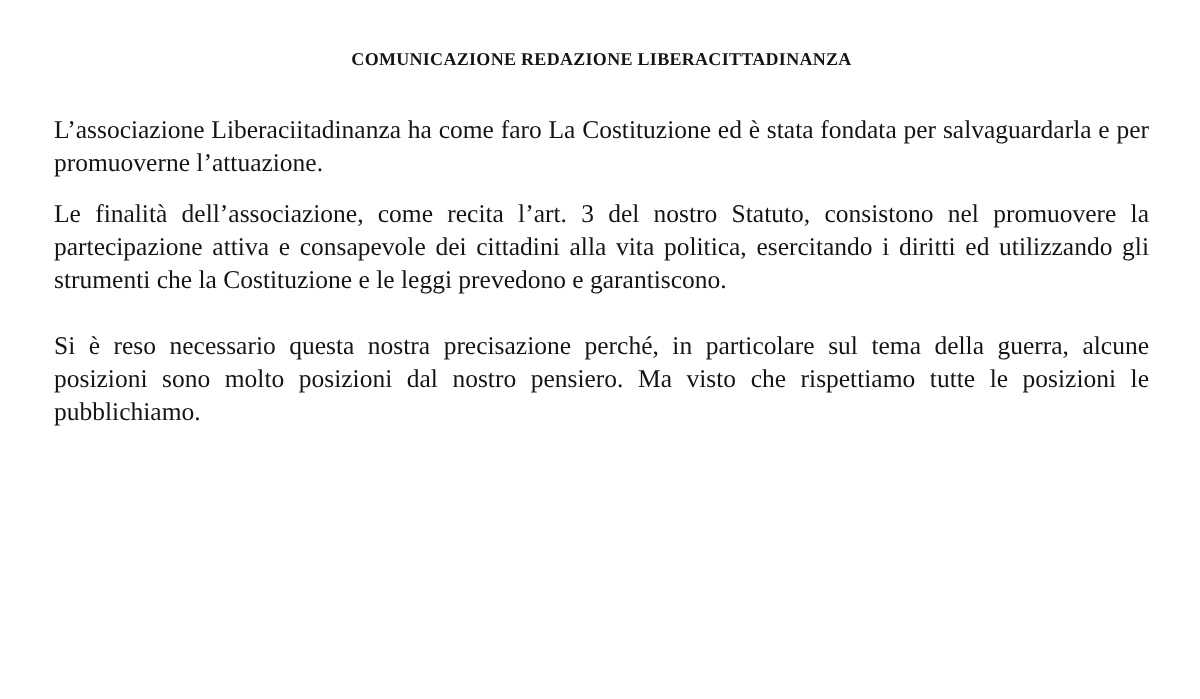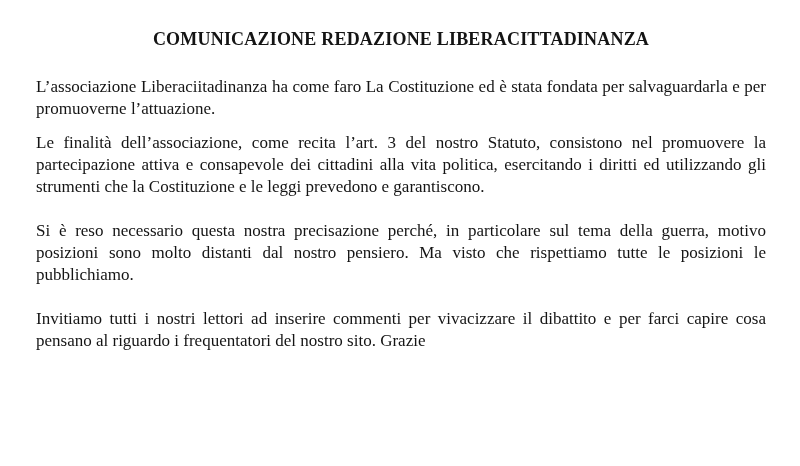--- a/index.html
+++ b/index.html
@@ -15,21 +15,21 @@
     color: #141414;
     font-family: "Liberation Serif", "DejaVu Serif", serif;
     font-size: 17px;
     line-height: 22px;
     padding: 28px 22px 0 24px;
     overflow: hidden;
   }
   .doc-title {
     text-align: center;
     font-weight: bold;
-    font-size: 18px;
+    font-size: 12px;
     letter-spacing: 0.2px;
     margin: 0 0 26px 0;
   }
   .block {
     margin: 0;
   }
   .block + .block {
     margin-top: 22px;
   }
   .para {
@@ -42,19 +42,16 @@
 
 <div class="page">
   <h1 class="doc-title">COMUNICAZIONE REDAZIONE LIBERACITTADINANZA</h1>
 
   <div class="block">
     <p class="para">L’associazione Liberaciitadinanza ha come faro La Costituzione ed è stata fondata per salvaguardarla e per promuoverne l’attuazione.</p>
     <p class="para">Le finalità dell’associazione, come recita l’art. 3 del nostro Statuto, consistono nel promuovere la partecipazione attiva e consapevole dei cittadini alla vita politica, esercitando i diritti ed utilizzando gli strumenti che la Costituzione e le leggi prevedono e garantiscono.</p>
   </div>
 
   <div class="block">
-    <p class="para">Si è reso necessario questa nostra precisazione perché, in particolare sul tema della guerra, motivo posizioni sono  molto distanti dal nostro pensiero. Ma visto che rispettiamo tutte le posizioni le pubblichiamo.</p>
+    <p class="para">Si è reso necessario questa nostra precisazione perché, in particolare sul tema della guerra, alcune posizioni sono  molto posizioni dal nostro pensiero. Ma visto che rispettiamo tutte le posizioni le pubblichiamo.</p>
   </div>
 
-  <div class="block">
-    <p class="para">Invitiamo tutti i nostri lettori ad inserire commenti per vivacizzare il dibattito e per farci capire cosa pensano al riguardo i frequentatori del nostro sito. Grazie</p>
-  </div>
 </div>
 
 </body></html>

